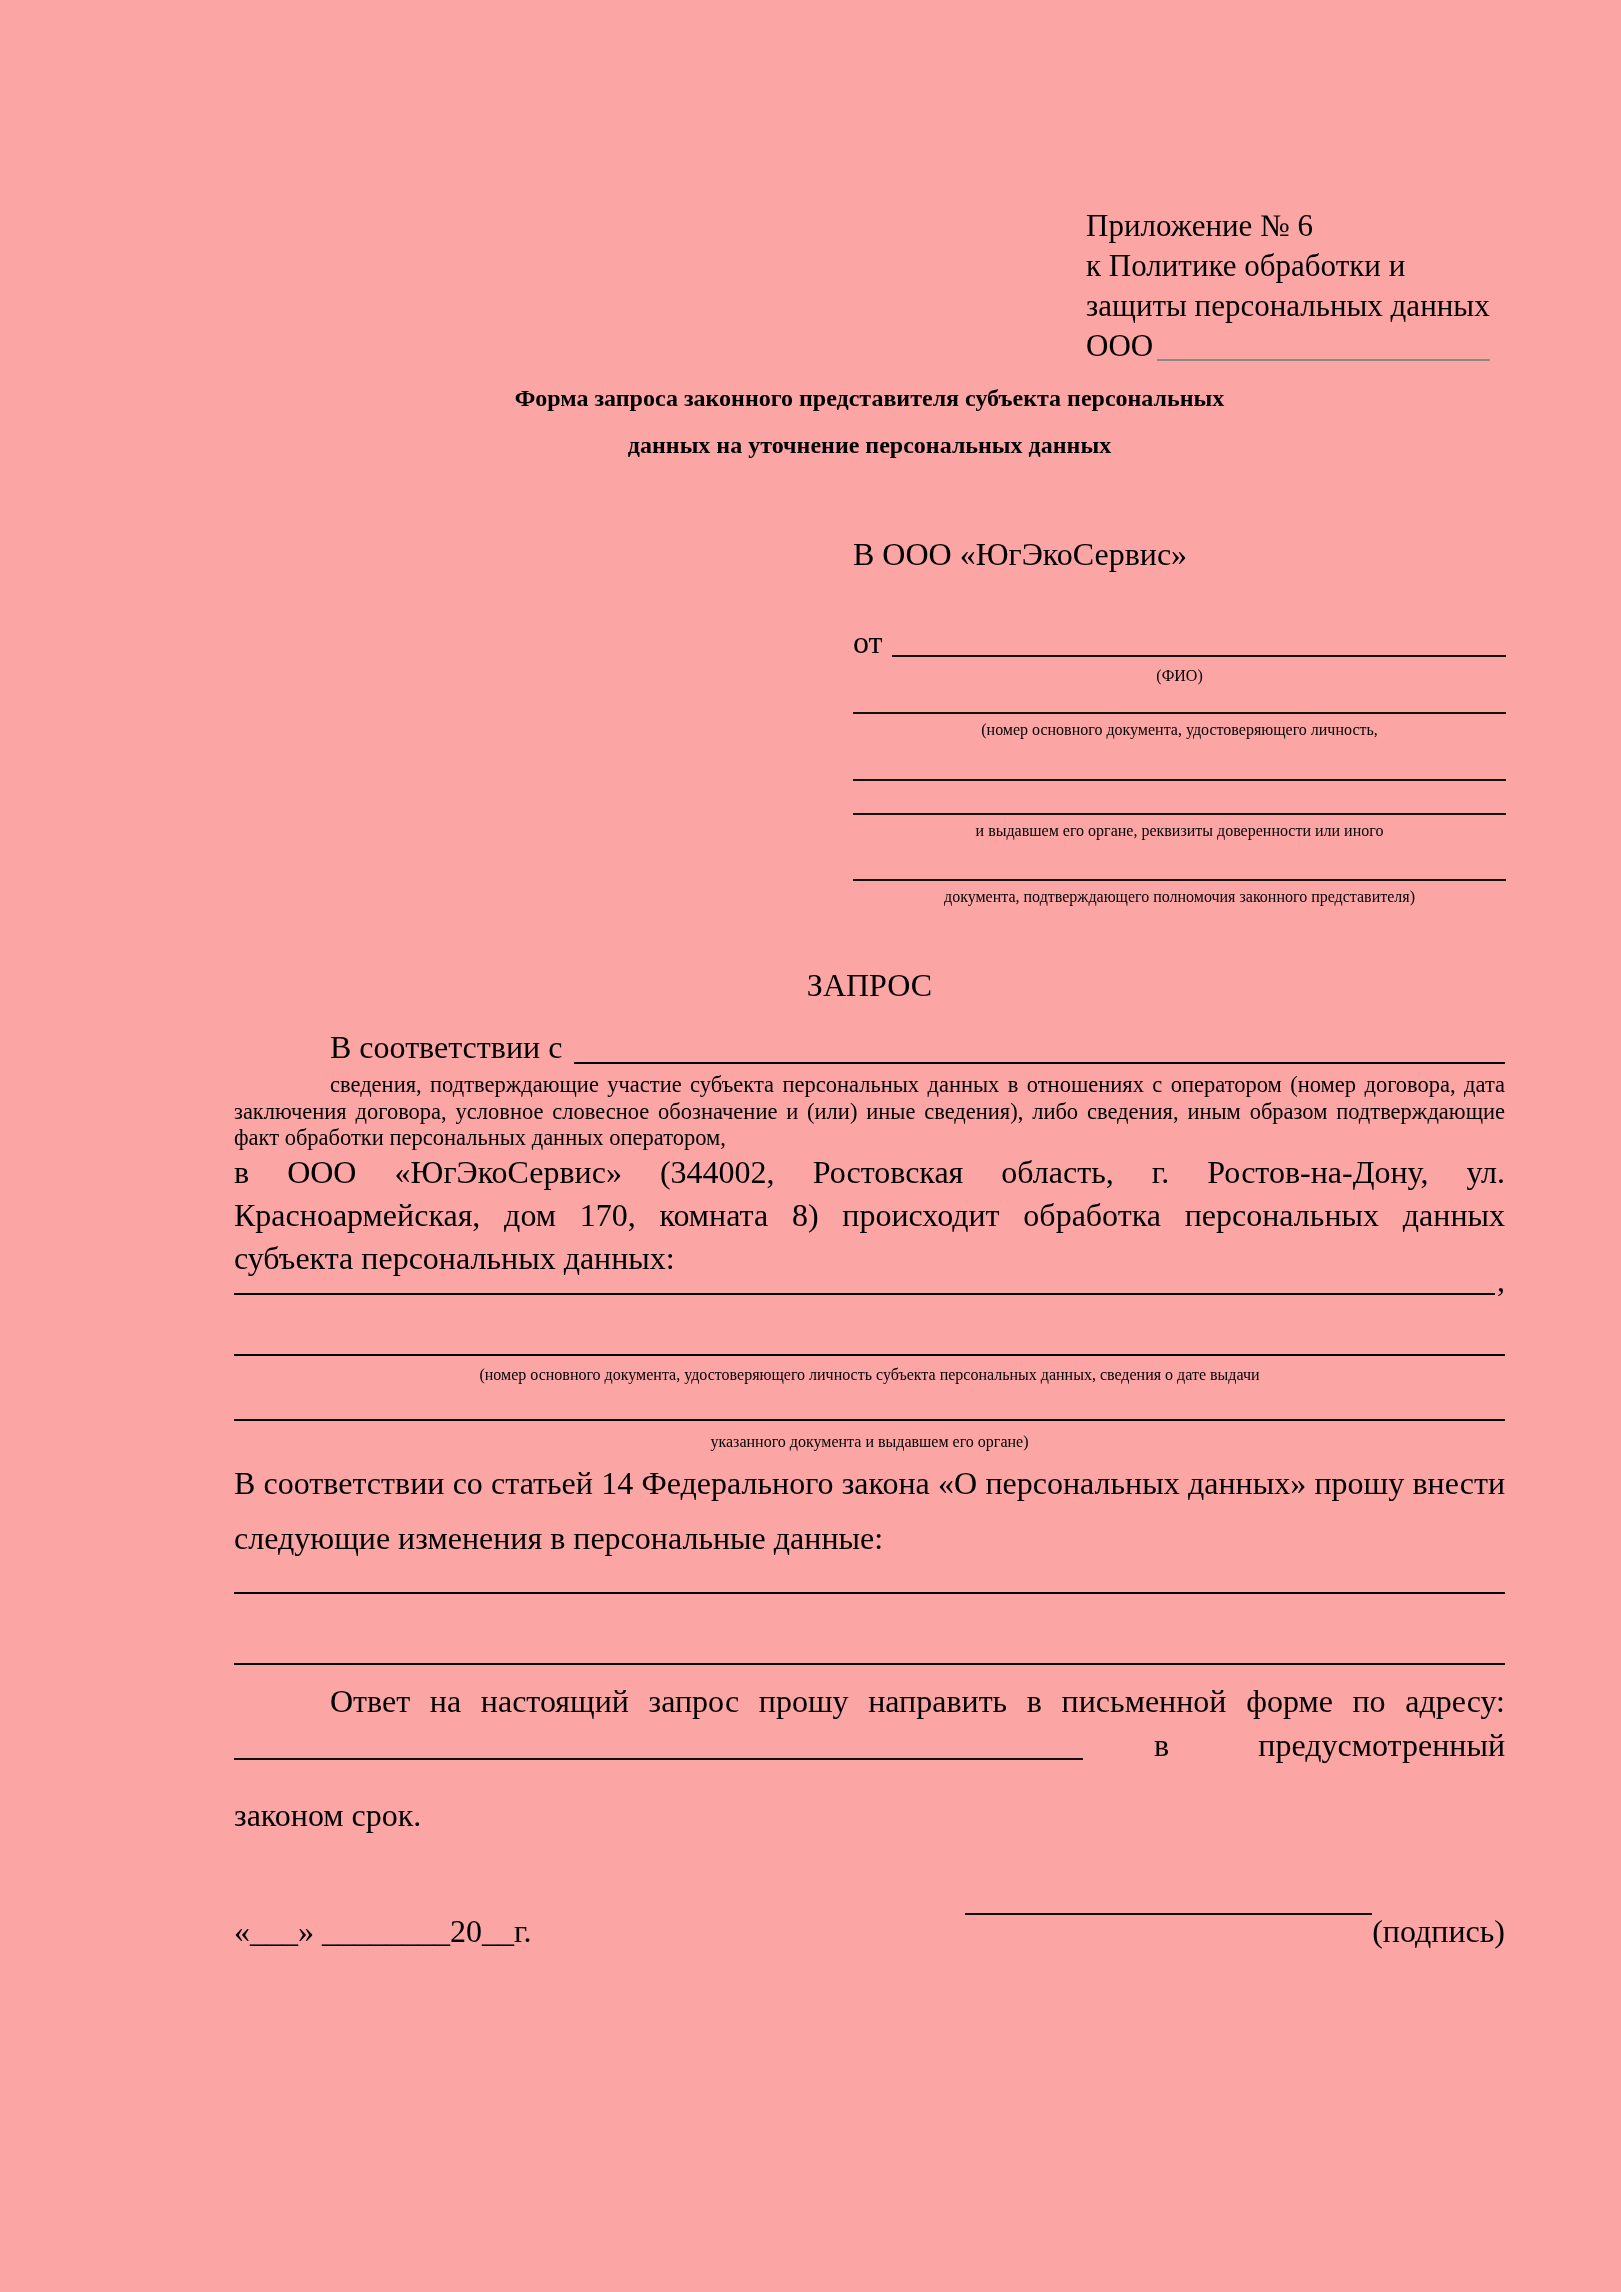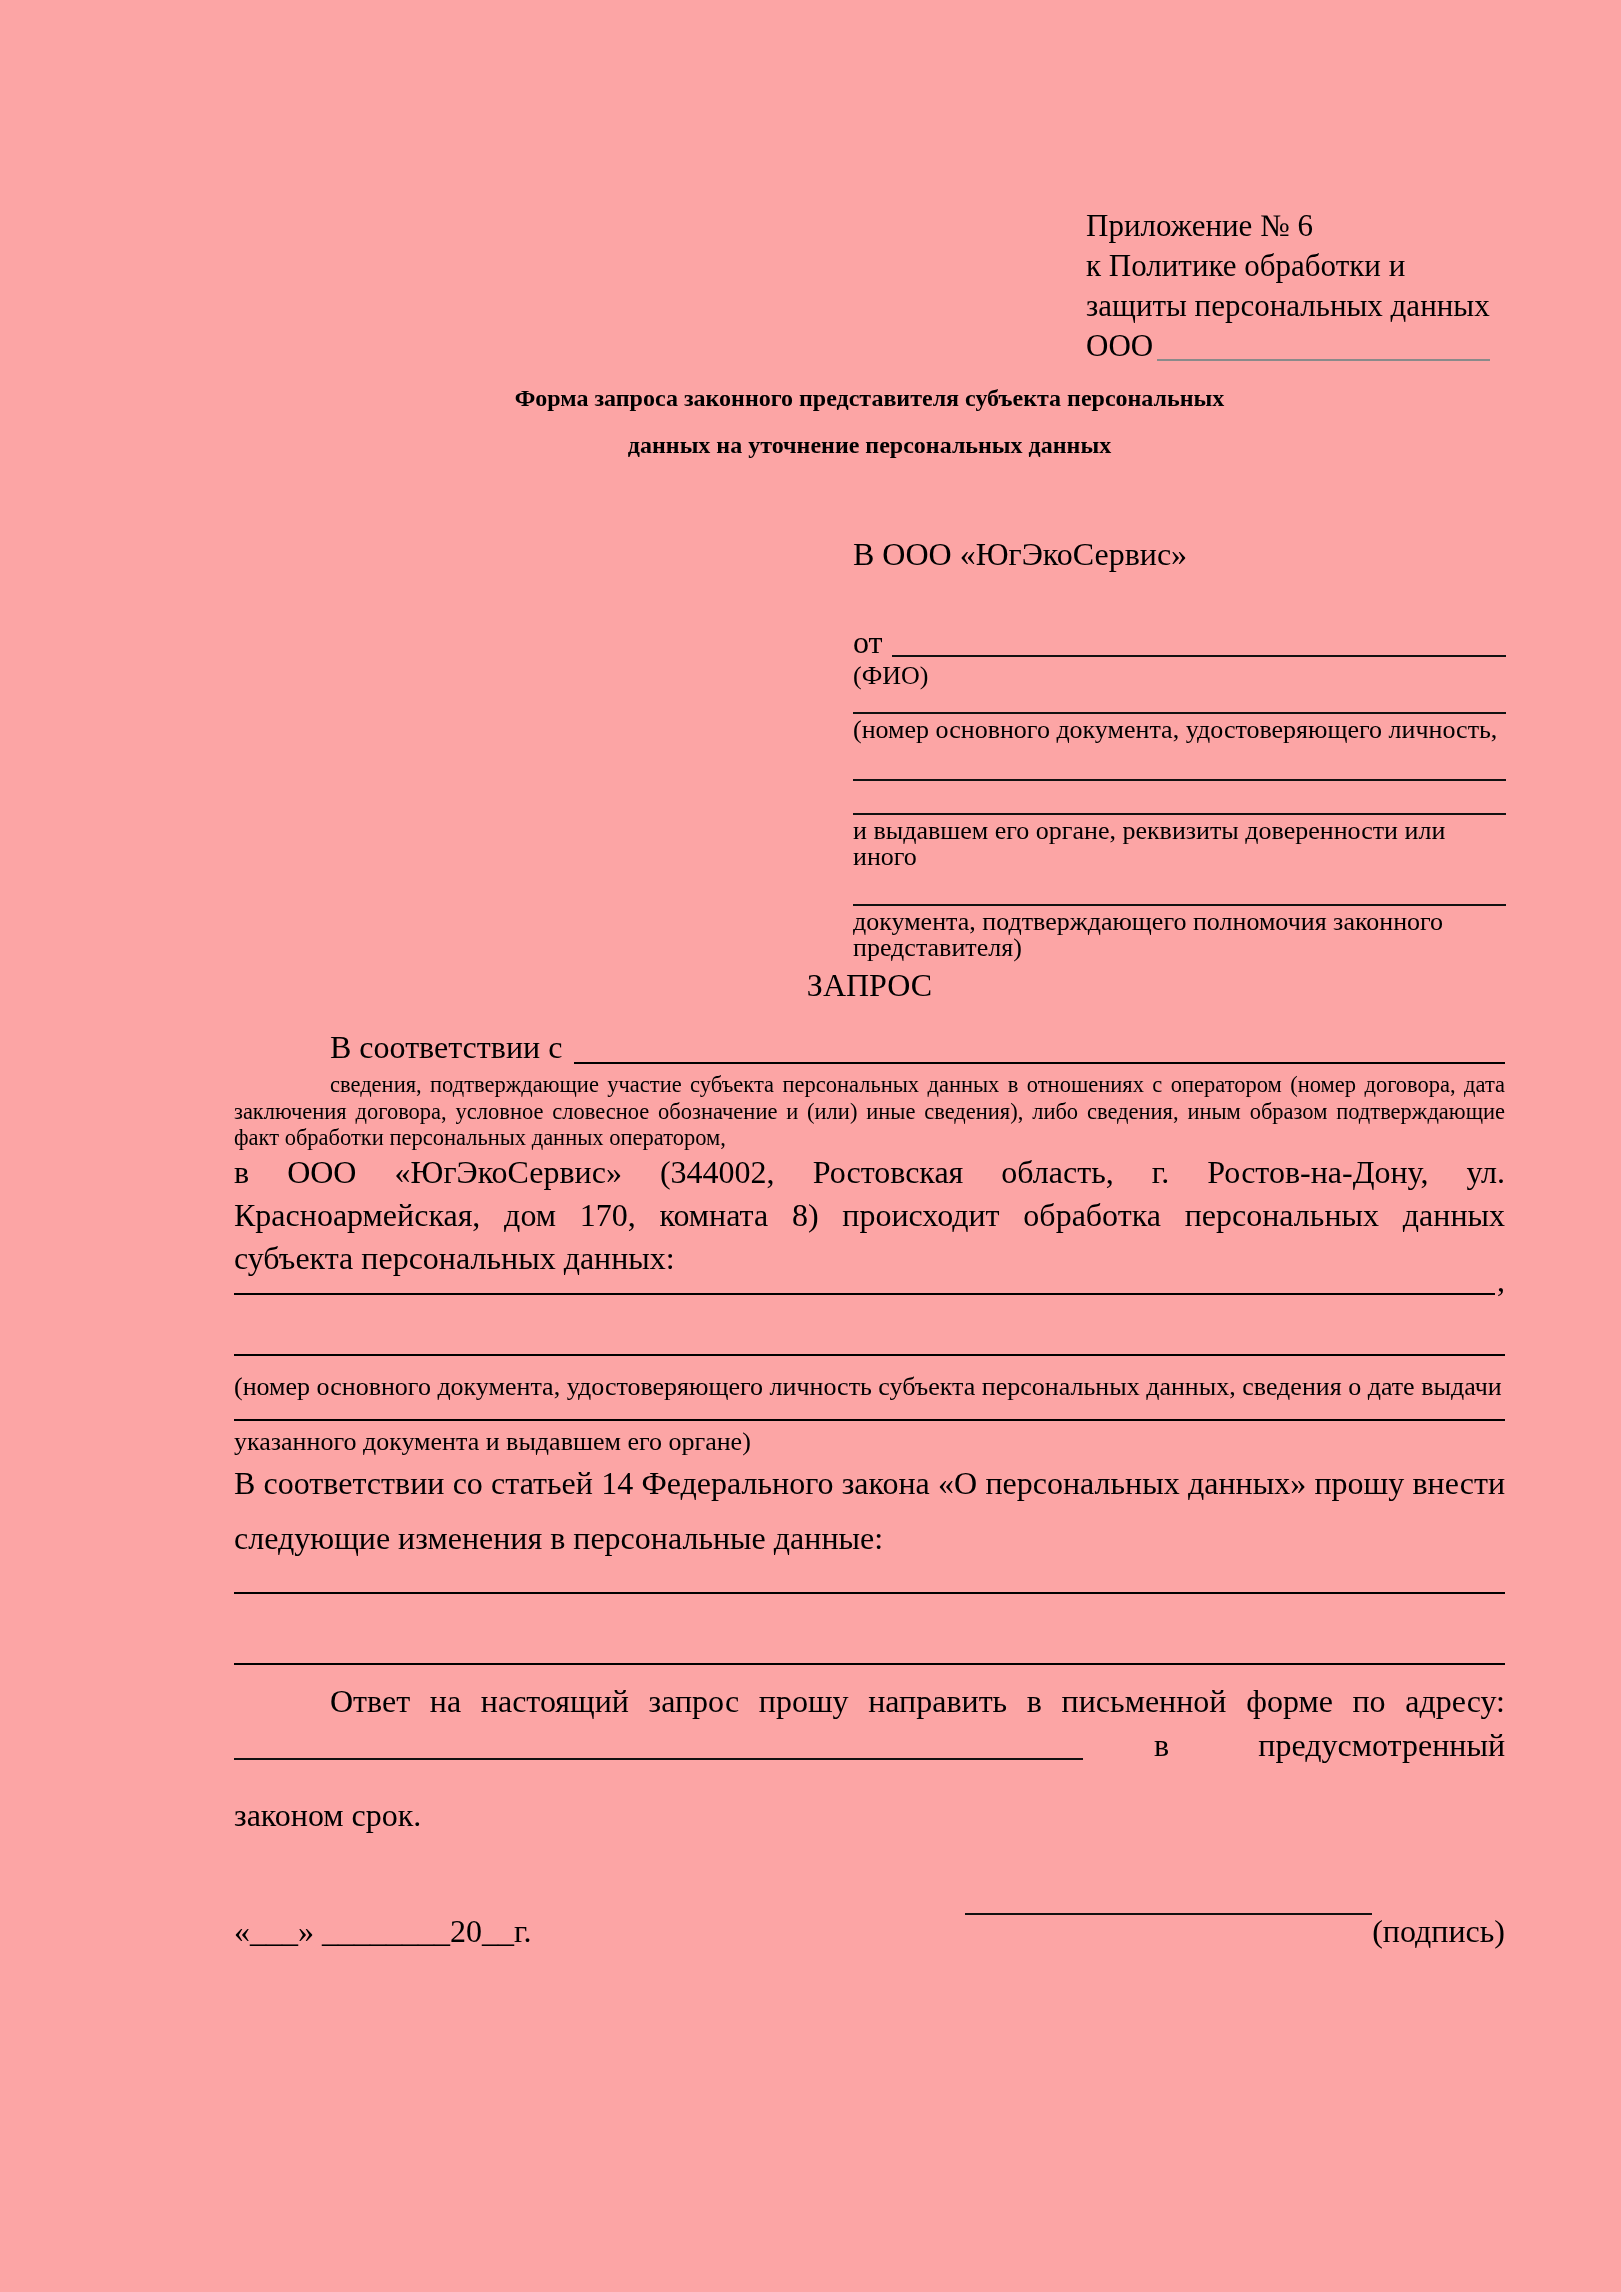--- a/index.html
+++ b/index.html
@@ -24,21 +24,21 @@
   
   .doc-title {
     position:absolute; left:234px; top:375px; width:1271px;
     text-align:center; font-weight:bold; font-size:24px; line-height:47px;
   }
   
   .addressee { position:absolute; left:853px; top:534px; width:653px; }
   .addr-org { line-height:41px; }
   .from-row { display:flex; align-items:flex-end; margin-top:47px; height:39px; }
   .from-row .blank { flex:1; border-bottom:2px solid #111; margin-left:9.8px; margin-bottom:3.9px; height:0; }
-  .caption { text-align:left; font-size:26px; line-height:25.5px; }
+  .caption { text-align:center; font-size:16px; line-height:25.5px; }
   .cap-fio { margin-top:2px; }
   .addr-group .line { border-bottom:2px solid #111; height:0; }
   .addr-group .caption { margin-top:2.9px; }
   .g1 { margin-top:23.5px; } .g2 { margin-top:37px; } .g3 { margin-top:32px; } .g4 { margin-top:35px; }
   
   .request-heading {
     position:absolute; left:234px; top:966px; width:1271px;
     text-align:center; line-height:39px;
   }
   
@@ -58,21 +58,21 @@
   }
   
   .subject-row {
     position:absolute; left:234px; top:1266px; width:1271px;
     display:flex; align-items:flex-end; height:33px;
   }
   .subject-row .blank { flex:1; border-bottom:2.9px solid #000; margin-bottom:3.9px; height:0; }
   .subject-row .comma { margin-left:2px; }
   .cap-subject { position:absolute; left:234px; top:1306px; width:1271px; }
   .subj-line-2 { position:absolute; left:234px; top:1354px; width:1271px; border-bottom:2.9px solid #000; }
-  .cap-subj-doc-1 { position:absolute; left:234px; top:1362px; width:1271px;margin-top:12px; }
+  .cap-subj-doc-1 { position:absolute; left:234px; top:1362px; width:1271px; }
   .subj-line-3 { position:absolute; left:234px; top:1419px; width:1271px; border-bottom:2.9px solid #000; }
   .cap-subj-doc-2 { position:absolute; left:234px; top:1429px; width:1271px; }
   
   .law-para {
     position:absolute; left:234px; top:1456px; width:1271px;
     line-height:55px; text-align:justify;
   }
   
   .changes-line-1 { position:absolute; left:234px; top:1592px; width:1271px; border-bottom:2.9px solid #000; }
   .changes-line-2 { position:absolute; left:234px; top:1663px; width:1271px; border-bottom:2.9px solid #000; }

